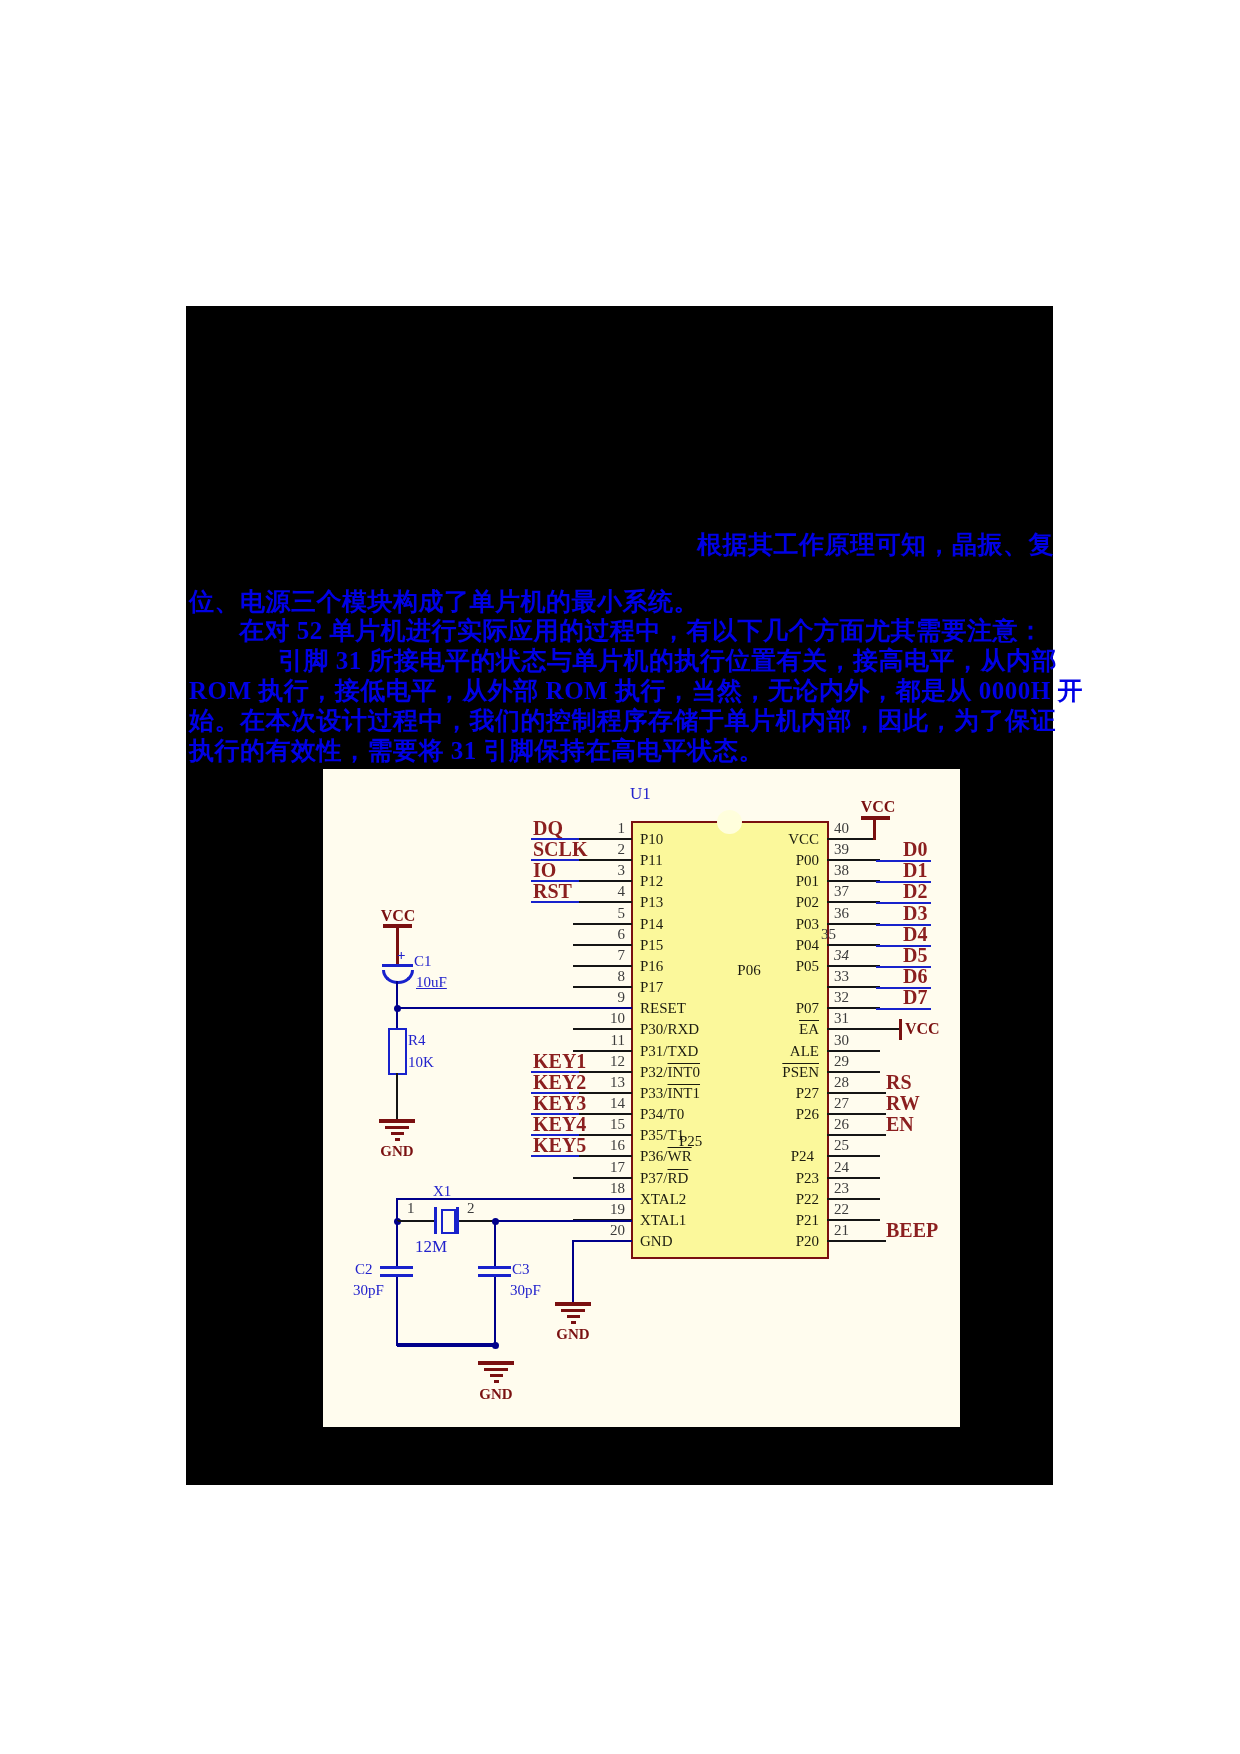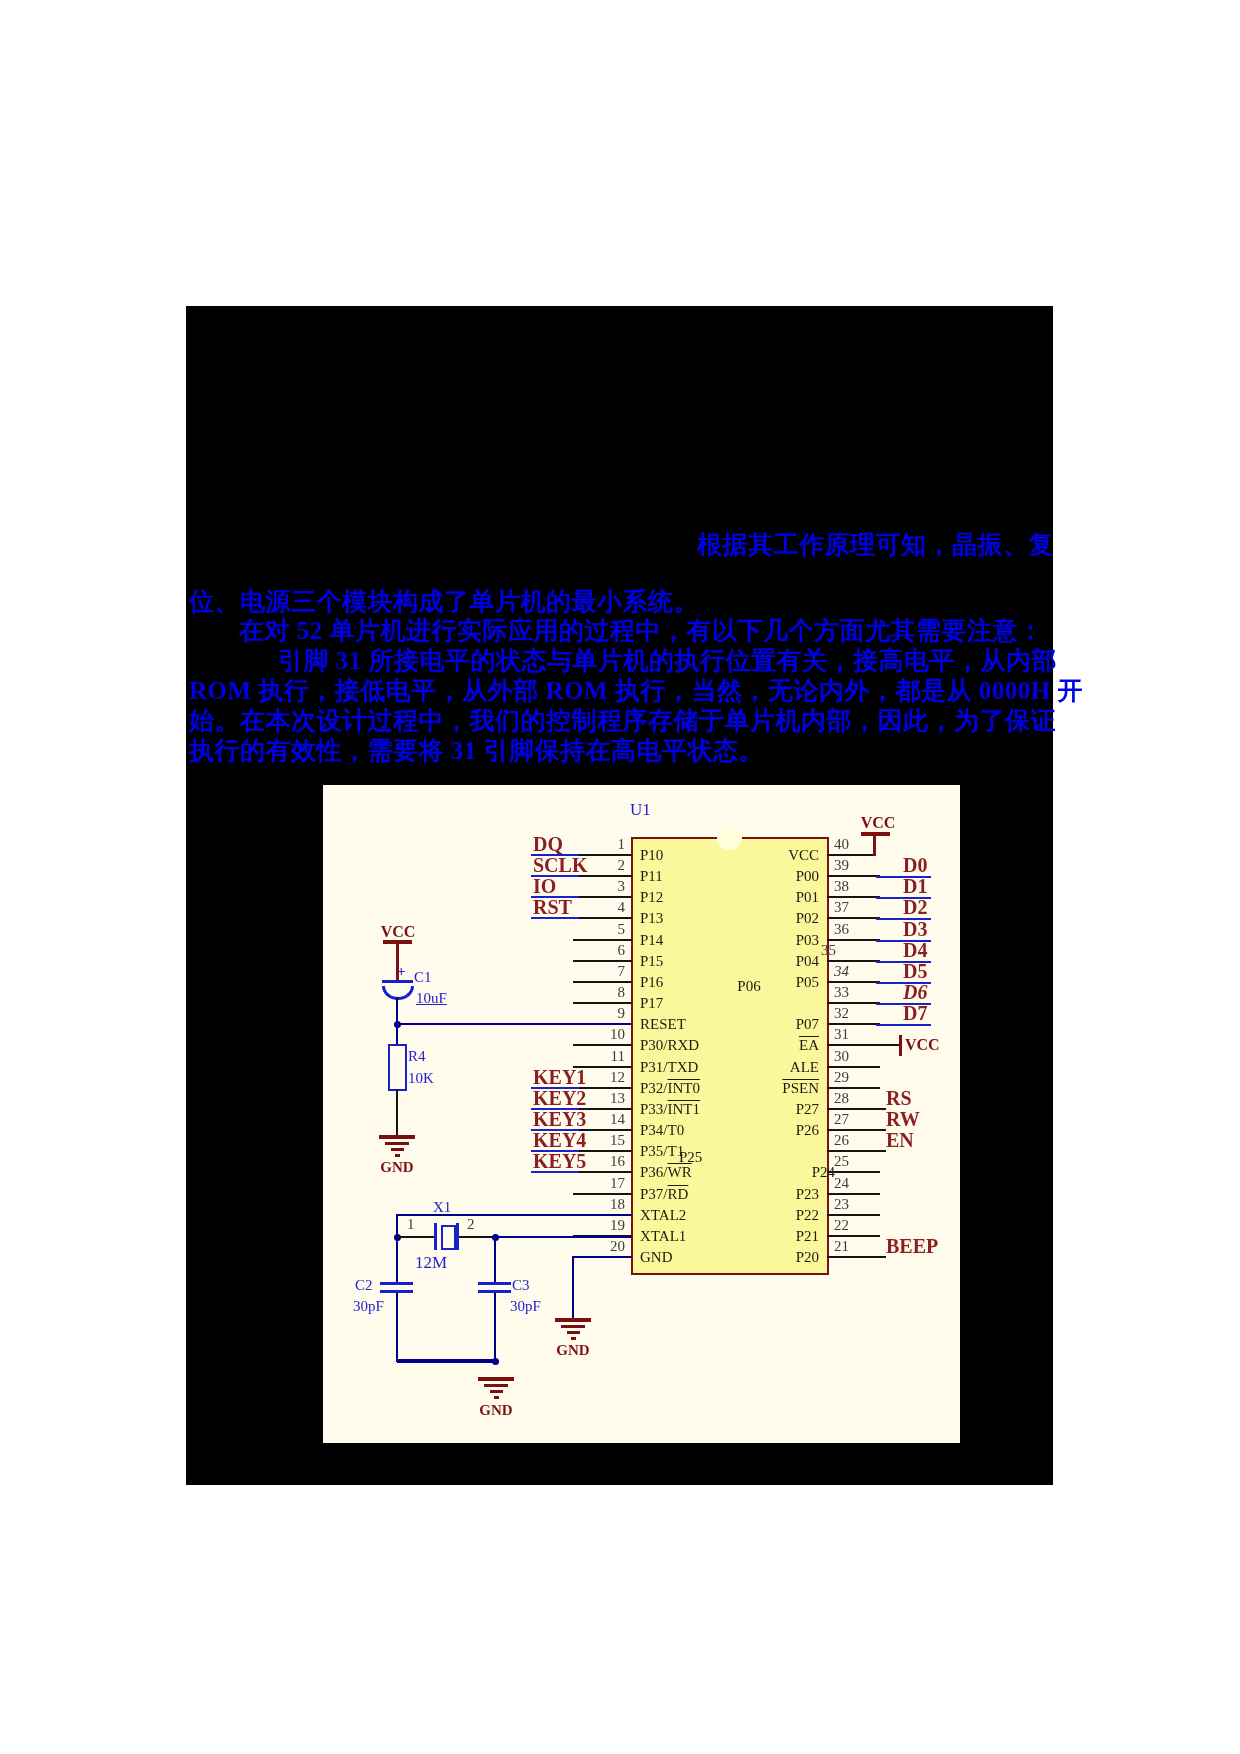--- a/index.html
+++ b/index.html
@@ -3,21 +3,21 @@
 <meta charset="utf-8">
 <style>
   html,body{margin:0;padding:0;background:#888;}
   .page{position:relative;width:1240px;height:1754px;background:#ffffff;overflow:hidden;margin:0 auto;
         font-family:"Liberation Serif","DejaVu Serif",serif;}
   .blackbox{position:absolute;left:186px;top:306px;width:867px;height:1179px;background:#000000;}
   .docline{position:absolute;white-space:nowrap;font-size:25px;font-weight:700;
            color:var(--doc_text);line-height:28px;letter-spacing:0.5px;}
   .caption{position:absolute;left:0;top:1158px;width:100%;text-align:center;
            font-size:20px;font-weight:700;color:var(--caption_red);letter-spacing:1px;}
-  .sheet{position:absolute;left:137px;top:463px;width:637px;height:658px;background:var(--sheet_bg);margin-top:16px;}
+  .sheet{position:absolute;left:137px;top:463px;width:637px;height:658px;background:var(--sheet_bg);}
   .chip{position:absolute;left:308px;top:52px;width:194px;height:434px;background:var(--chip_fill);
         border:2px solid var(--chip_border);box-sizing:content-box;}
   .notch{position:absolute;left:394px;top:41px;width:25px;height:24px;border-radius:50%;background:#FFFEDC;}
   .u1{position:absolute;left:307px;top:15px;font-size:17px;color:var(--annotation_blue);}
   .wire{position:absolute;background:var(--stub_black);}
   .bwire{position:absolute;background:var(--wire_blue);}
   .rwire{position:absolute;background:var(--power_red);}
   .dot{position:absolute;width:7px;height:7px;border-radius:50%;background:var(--wire_blue);}
   .pinname{position:absolute;font-size:15px;color:var(--pin_text);line-height:17px;white-space:nowrap;}
   .pinnum{position:absolute;font-size:15px;color:var(--pin_num);line-height:17px;}
@@ -159,21 +159,21 @@
           <div class="netlabel" style="left: 580px; top: 157px;">D4</div>
           <div class="wire" style="left: 504px; top: 196px; width: 53px; height: 2px;"></div>
           <div class="pinnum" style="left: 511px; top: 178px; width: 46px; height: 17px; font-style: italic;">34</div>
           <div class="pinname" style="left: 356px; top: 189px; width: 140px; height: 17px; text-align: right;">P05</div>
           <div class="bwire" style="left: 553px; top: 197px; width: 55px; height: 2px; background: rgb(24, 34, 204);"></div>
           <div class="netlabel" style="left: 580px; top: 178px;">D5</div>
           <div class="wire" style="left: 504px; top: 217px; width: 53px; height: 2px;"></div>
           <div class="pinnum" style="left: 511px; top: 199px; width: 46px; height: 17px;">33</div>
           <div class="pinname" style="left: 356px; top: 193px; width: 140px; height: 17px; text-align: center;">P06</div>
           <div class="bwire" style="left: 553px; top: 218px; width: 55px; height: 2px; background: rgb(24, 34, 204);"></div>
-          <div class="netlabel" style="left: 580px; top: 199px; font-style: italic;">D6</div>
+          <div class="netlabel" style="left: 580px; top: 199px;">D6</div>
           <div class="wire" style="left: 504px; top: 238px; width: 53px; height: 2px;"></div>
           <div class="pinnum" style="left: 511px; top: 220px; width: 46px; height: 17px;">32</div>
           <div class="pinname" style="left: 356px; top: 231px; width: 140px; height: 17px; text-align: right;">P07</div>
           <div class="bwire" style="left: 553px; top: 239px; width: 55px; height: 2px; background: rgb(24, 34, 204);"></div>
           <div class="netlabel" style="left: 580px; top: 220px;">D7</div>
           <div class="wire" style="left: 504px; top: 259px; width: 53px; height: 2px;"></div>
           <div class="pinnum" style="left: 511px; top: 241px; width: 46px; height: 17px;">31</div>
           <div class="pinname" style="left: 356px; top: 252px; width: 140px; height: 17px; text-align: right;"><span></span><span class="ov">EA</span></div>
           <div class="wire" style="left: 504px; top: 281px; width: 53px; height: 2px;"></div>
           <div class="pinnum" style="left: 511px; top: 263px; width: 46px; height: 17px;">30</div>
@@ -191,21 +191,21 @@
           <div class="pinname" style="left: 356px; top: 337px; width: 140px; height: 17px; text-align: right;">P26</div>
           <div class="wire" style="left: 553px; top: 344px; width: 10px; height: 2px;"></div>
           <div class="netlabel" style="left: 563px; top: 326px;">RW</div>
           <div class="wire" style="left: 504px; top: 365px; width: 53px; height: 2px;"></div>
           <div class="pinnum" style="left: 511px; top: 347px; width: 46px; height: 17px;">26</div>
           <div class="pinname" style="left: 356px; top: 364px; width: 140px; height: 17px; text-align: left;">P25</div>
           <div class="wire" style="left: 553px; top: 365px; width: 10px; height: 2px;"></div>
           <div class="netlabel" style="left: 563px; top: 347px;">EN</div>
           <div class="wire" style="left: 504px; top: 386px; width: 53px; height: 2px;"></div>
           <div class="pinnum" style="left: 511px; top: 368px; width: 46px; height: 17px;">25</div>
-          <div class="pinname" style="left: 372px; top: 379px; width: 140px; height: 17px; text-align: right;">P24</div>
+          <div class="pinname" style="left: 351px; top: 379px; width: 140px; height: 17px; text-align: right;">P24</div>
           <div class="wire" style="left: 504px; top: 408px; width: 53px; height: 2px;"></div>
           <div class="pinnum" style="left: 511px; top: 390px; width: 46px; height: 17px;">24</div>
           <div class="pinname" style="left: 356px; top: 401px; width: 140px; height: 17px; text-align: right;">P23</div>
           <div class="wire" style="left: 504px; top: 429px; width: 53px; height: 2px;"></div>
           <div class="pinnum" style="left: 511px; top: 411px; width: 46px; height: 17px;">23</div>
           <div class="pinname" style="left: 356px; top: 422px; width: 140px; height: 17px; text-align: right;">P22</div>
           <div class="wire" style="left: 504px; top: 450px; width: 53px; height: 2px;"></div>
           <div class="pinnum" style="left: 511px; top: 432px; width: 46px; height: 17px;">22</div>
           <div class="pinname" style="left: 356px; top: 443px; width: 140px; height: 17px; text-align: right;">P21</div>
           <div class="wire" style="left: 504px; top: 471px; width: 53px; height: 2px;"></div>

